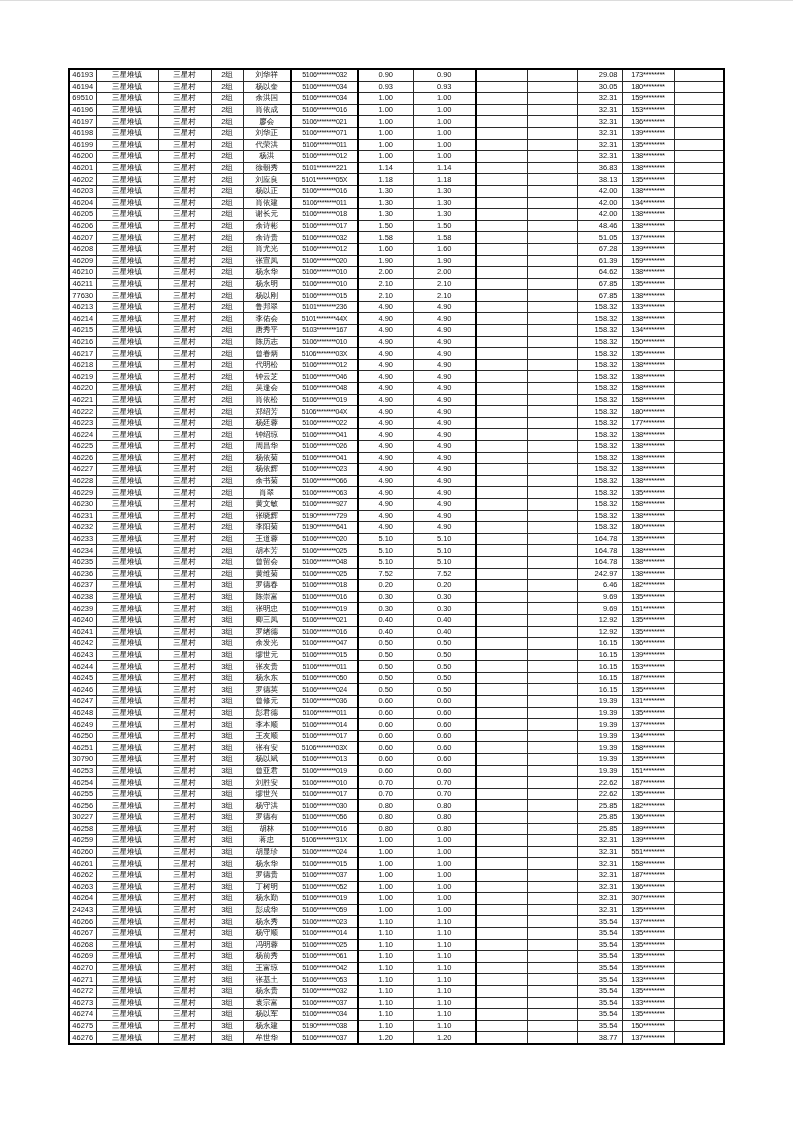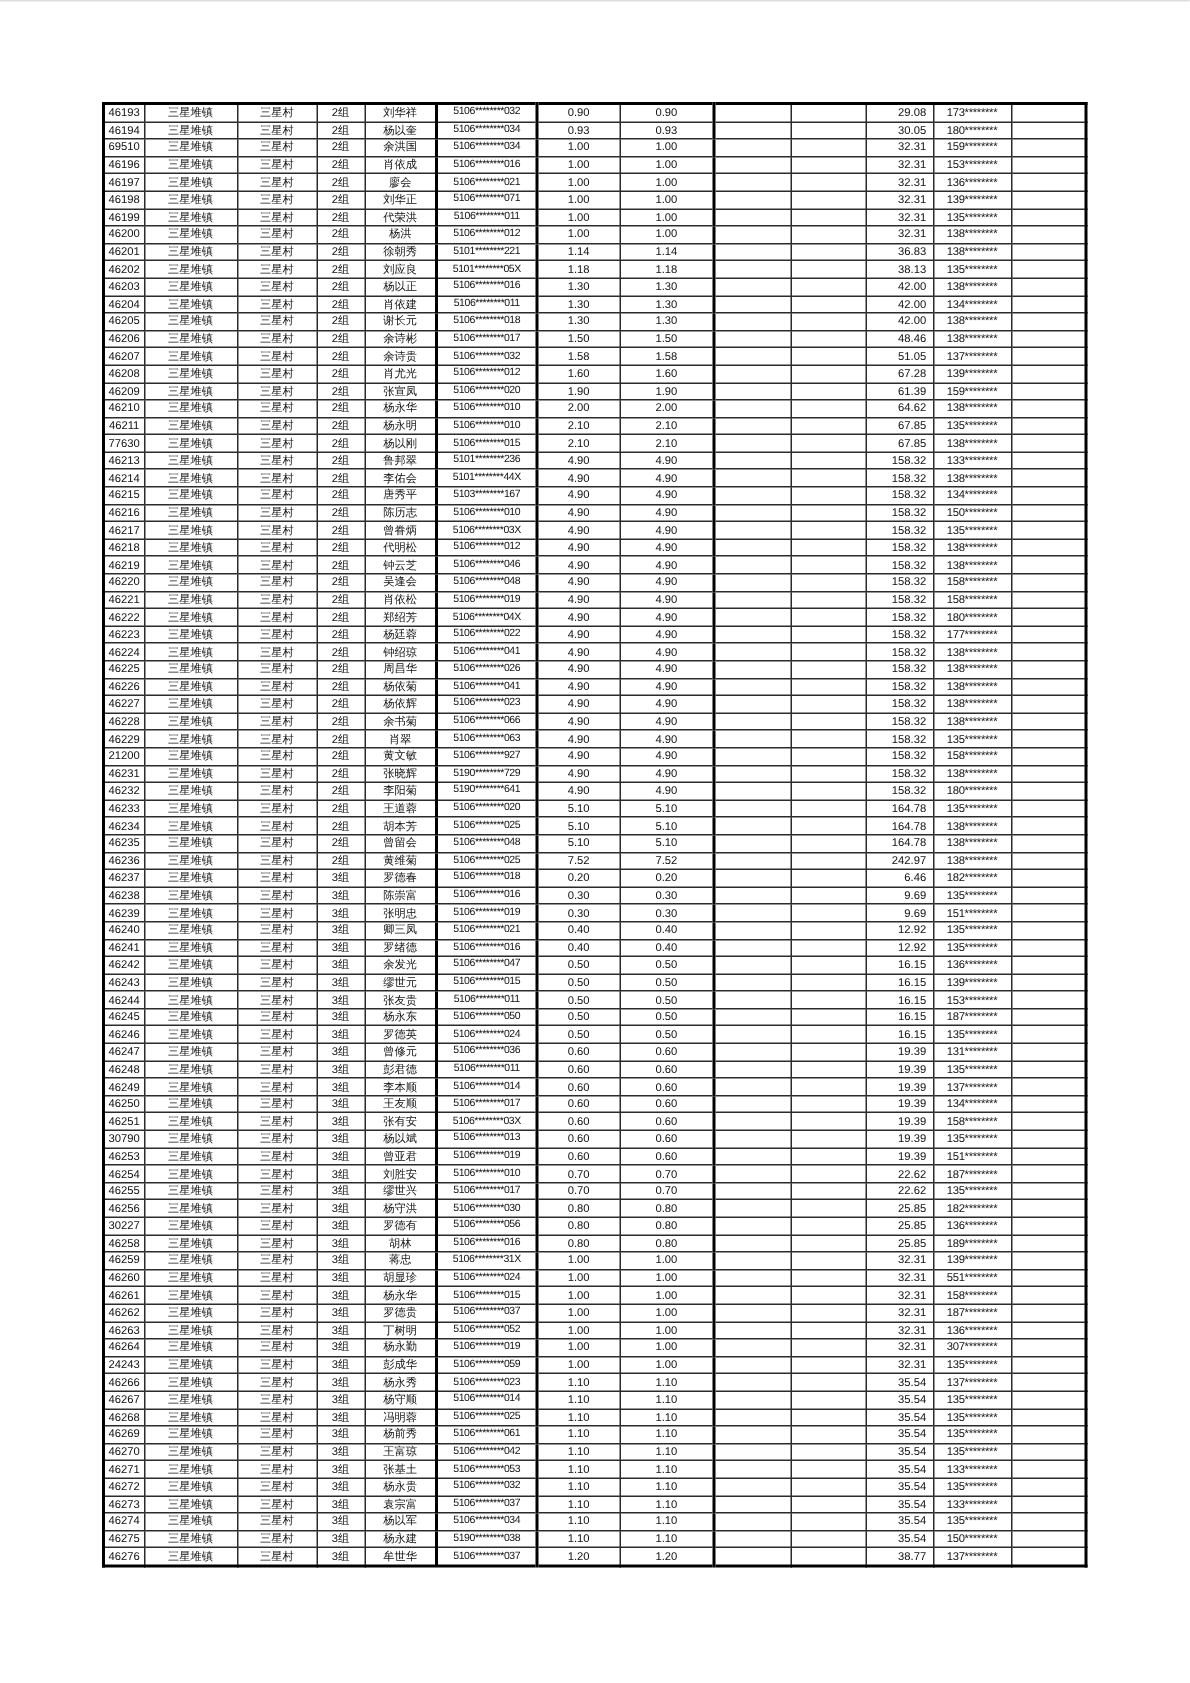--- a/index.html
+++ b/index.html
@@ -598,21 +598,21 @@
           <td class="c5">5106********063</td>
           <td class="c6">4.90</td>
           <td class="c7">4.90</td>
           <td class="c8"></td>
           <td class="c9"></td>
           <td class="c10">158.32</td>
           <td class="c11">135********</td>
           <td class="c12"></td>
         </tr>
         <tr>
-          <td class="c0">21200</td>
+          <td class="c0">46230</td>
           <td class="c1">三星堆镇</td>
           <td class="c2">三星村</td>
           <td class="c3">2组</td>
           <td class="c4">黄文敏</td>
           <td class="c5">5106********927</td>
           <td class="c6">4.90</td>
           <td class="c7">4.90</td>
           <td class="c8"></td>
           <td class="c9"></td>
           <td class="c10">158.32</td>

